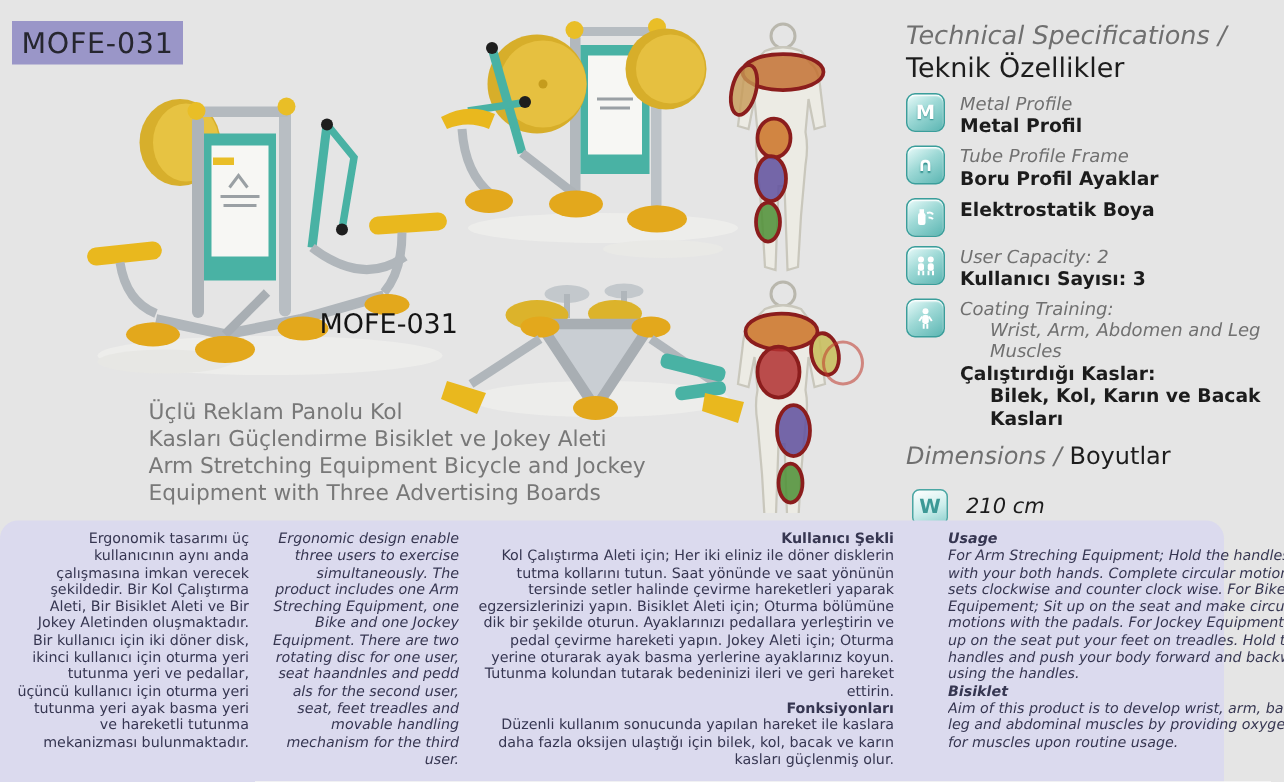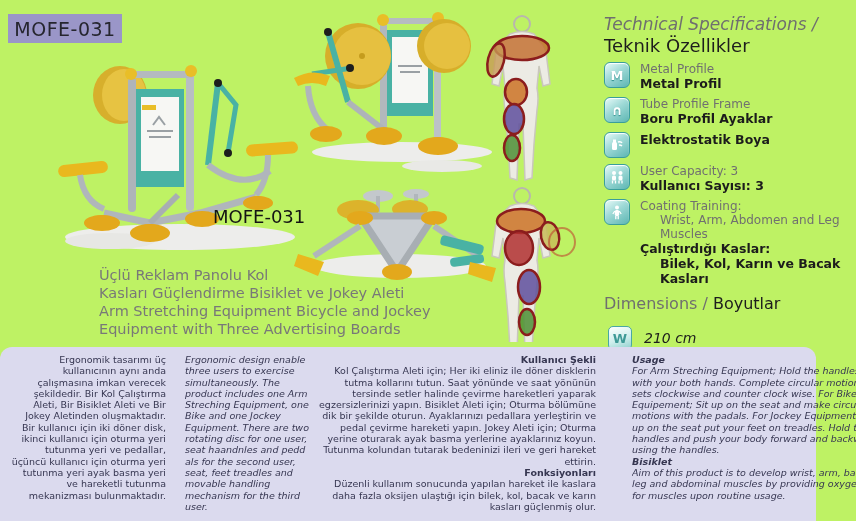--- a/index.html
+++ b/index.html
@@ -1,17 +1,17 @@
 <!DOCTYPE html>
 <html><head>
 <meta charset="utf-8">
 <style>
   html,body{margin:0;padding:0;background:#ffffff;}
   body{font-family:"DejaVu Sans","Liberation Sans",sans-serif;color:#33334a;}
-  .page{position:relative;width:856px;height:521px;background:#bef264;overflow:hidden;}
+  .page{position:relative;width:856px;height:521px;background:#e5e5e5;overflow:hidden;}
 
   
   .code-badge{position:absolute;left:8px;top:14px;width:114px;height:29px;background:#9a96c8;
     display:flex;align-items:center;justify-content:center;font-size:19px;color:#26262f;letter-spacing:.5px;}
 
   
   .code-center{position:absolute;left:213px;top:206px;font-size:18px;color:#141414;}
 
   
   .prod-title{position:absolute;left:99px;top:266px;font-size:14.5px;line-height:18px;color:#787878;}
@@ -20,39 +20,39 @@
   .specs{position:absolute;left:604px;top:14px;width:276px;}
   .specs-title-en{font-style:italic;font-size:17px;color:#6f6f6f;}
   .specs-title-tr{font-size:18px;color:#1d1d1d;margin-top:1px;}
   .spec-row{display:flex;margin-top:6px;}
   .spec-icon{flex:0 0 24px;width:24px;height:24px;margin-right:10px;border-radius:6px;
     background:linear-gradient(145deg,#e9fbfa 0%,#9ed9d6 45%,#5cb6b3 100%);
     border:1px solid #3a9e9b;box-shadow:inset 0 1px 1px #ffffff;
     display:flex;align-items:center;justify-content:center;color:#ffffff;font-weight:bold;font-size:13px;
     text-shadow:0 1px 1px #2e8f8c;}
   .spec-icon svg{display:block;}
-  .spec-en{font-size:12px;color:#707070;line-height:14px;}
+  .spec-en{font-style:italic;font-size:12px;color:#707070;line-height:14px;}
   .spec-tr{font-size:12.5px;font-weight:bold;color:#1c1c1c;line-height:15px;}
   .spec-indent{padding-left:20px;}
   .dims-title{margin-top:8px;font-size:16px;}
-  .dims-title .en{color:#6f6f6f;}
+  .dims-title .en{font-style:italic;color:#6f6f6f;}
   .dims-title .tr{color:#1d1d1d;}
   .dim-row{display:flex;align-items:center;margin-top:13px;}
   .dim-icon{flex:0 0 22px;width:22px;height:22px;margin-left:4px;margin-right:12px;border-radius:5px;
     background:linear-gradient(160deg,#ffffff 0%,#cdeeec 55%,#8fd0cd 100%);
     border:1px solid #4aa7a4;display:flex;align-items:center;justify-content:center;
     color:#3d9996;font-weight:bold;font-size:13px;}
   .dim-val{font-size:14px;color:#1c1c1c;font-style:italic;}
 
   
   .bottom{position:absolute;left:0;top:347px;width:816px;height:174px;background:#dbdaee;
     border-radius:12px 12px 0 0;}
   .col{position:absolute;top:7px;font-size:9.5px;line-height:11.3px;color:#363651;overflow:hidden;}
   .col-1{left:10px;width:156px;height:162px;text-align:right;}
-  .col-2{left:185px;width:132px;height:162px;text-align:left;font-style:italic;}
+  .col-2{left:174px;width:132px;height:162px;text-align:right;font-style:italic;}
   .col-3{left:316px;width:280px;height:164px;text-align:right;}
   .col-4{left:632px;width:245px;height:164px;text-align:left;font-style:italic;}
   .col-head{font-weight:bold;}
 
   .img-wrap{position:absolute;}
   .red-seal{position:absolute;left:548px;top:227px;width:24px;height:26px;border:2px solid #c0392b;
     border-radius:50%;opacity:.55;}
 </style>
 </head>
 <body>
@@ -250,21 +250,21 @@
         <svg width="16" height="14" viewBox="0 0 16 14">
           <circle cx="5" cy="3" r="2" fill="#ffffff"></circle>
             <rect x="3" y="5.5" width="4" height="5" rx="1.5" fill="#ffffff"></rect>
           <path d="M3.5 10.5 v3 M6.5 10.5 v3" stroke="#ffffff" stroke-width="1.3"></path>
           <circle cx="11.5" cy="3" r="2" fill="#ffffff"></circle>
             <rect x="9.5" y="5.5" width="4" height="5" rx="1.5" fill="#ffffff"></rect>
           <path d="M10 10.5 v3 M13 10.5 v3" stroke="#ffffff" stroke-width="1.3"></path>
         </svg>
       </span>
       <div>
-        <div class="spec-en">User Capacity:  3</div>
+        <div class="spec-en">User Capacity:  2</div>
         <div class="spec-tr">Kullanıcı Sayısı: 3</div>
       </div>
     </div>
 
     <div class="spec-row">
       <span class="spec-icon">
         <svg width="14" height="15" viewBox="0 0 14 15">
           <circle cx="7" cy="2.5" r="2" fill="#ffffff"></circle>
           <rect x="4.8" y="5" width="4.4" height="6" rx="1.6" fill="#ffffff"></rect>
           <path d="M4.8 6 l-2 3 M9.2 6 l2 3 M5.8 11 v3.2 M8.2 11 v3.2" stroke="#ffffff" stroke-width="1.3"></path>

